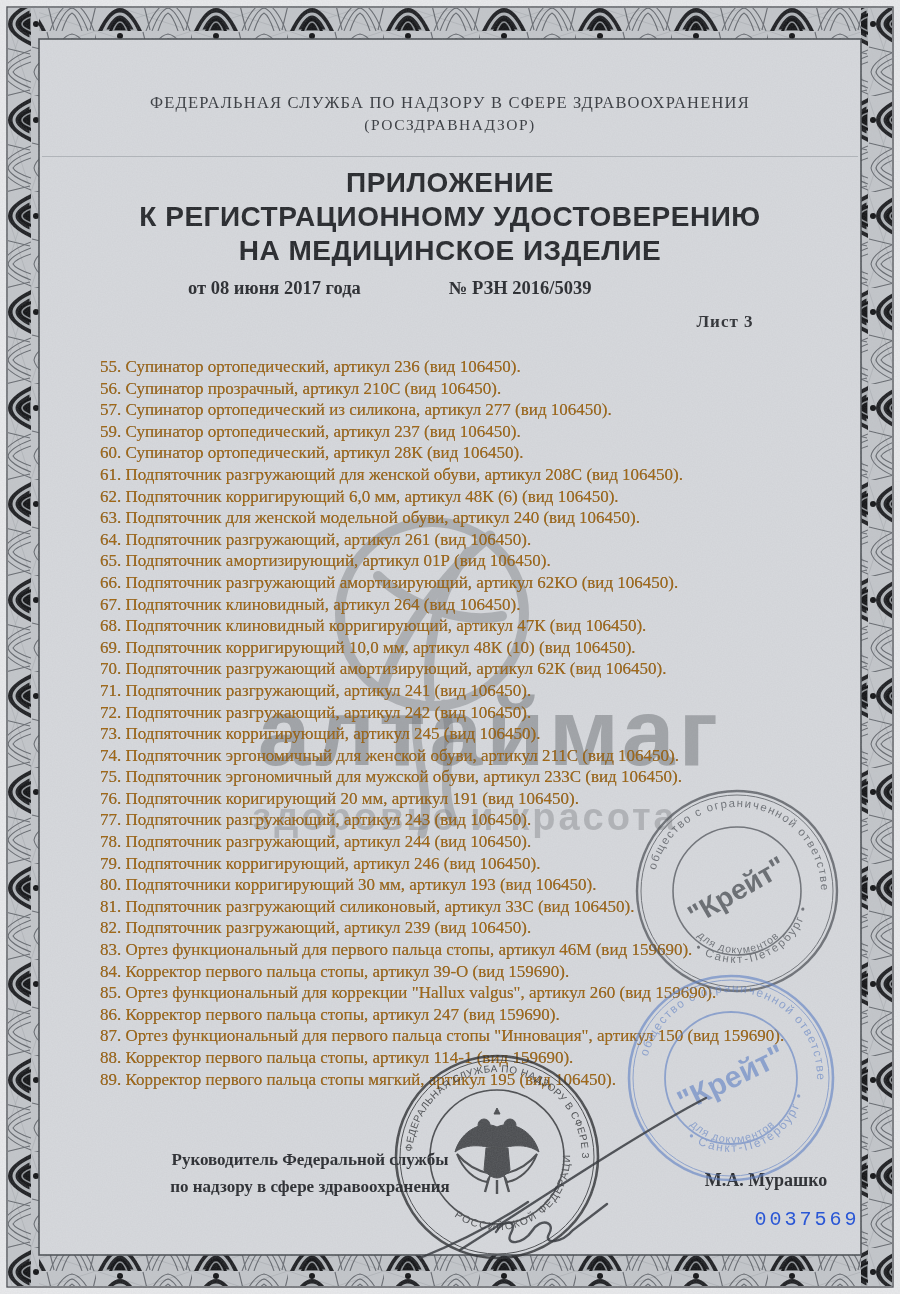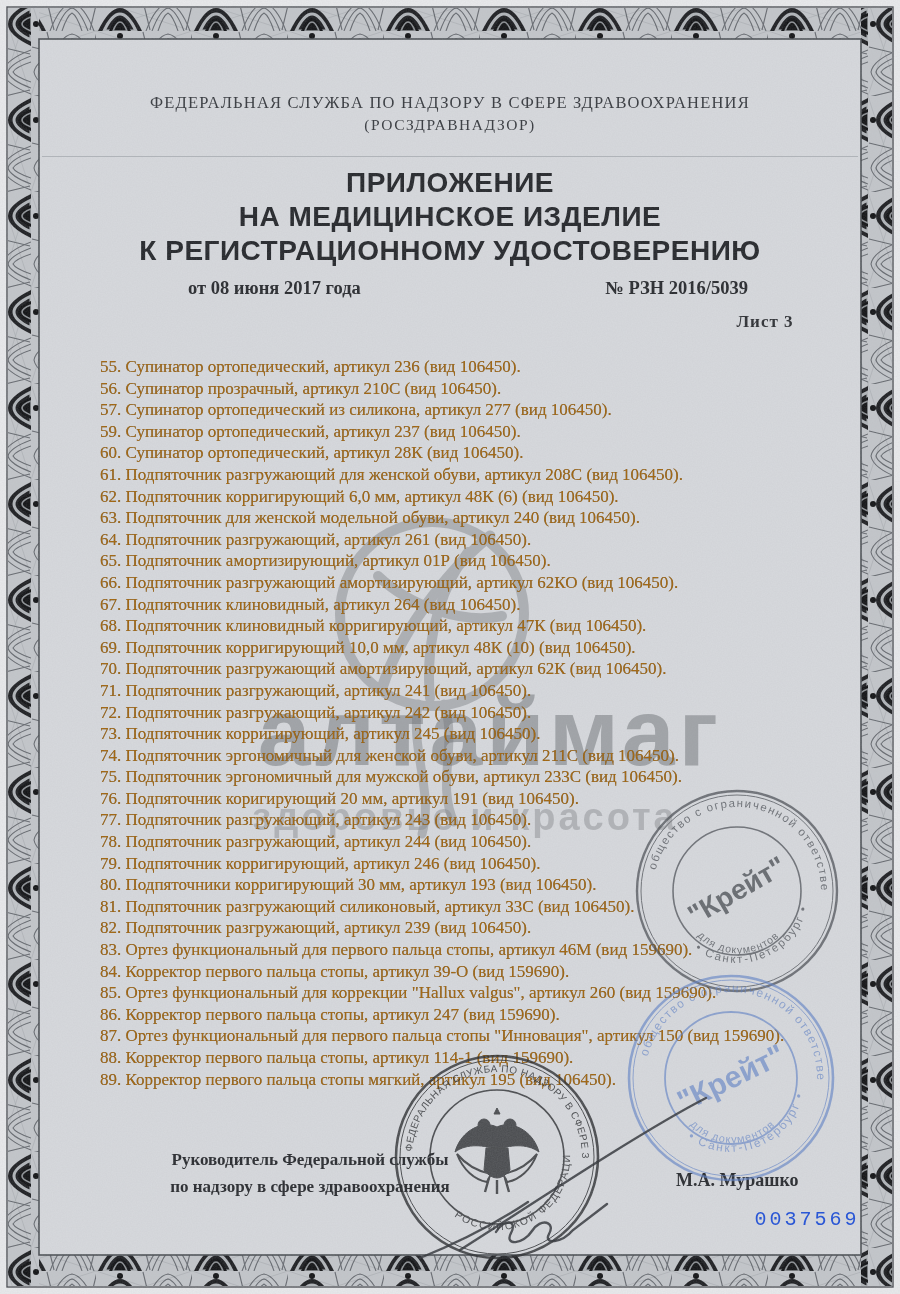--- a/index.html
+++ b/index.html
@@ -17,38 +17,38 @@
   }
   .agency .l2{letter-spacing:1.5px;font-size:15.5px;}
   .rule{position:absolute;left:42px;top:156px;width:816px;height:1px;background:#8f959b;opacity:.55;}
   .doc-title{
     position:absolute;left:60px;top:166px;width:780px;text-align:center;
     font-family:"Liberation Sans", sans-serif;font-weight:bold;color:#222428;
     font-size:28px;line-height:34px;letter-spacing:.5px;
   }
   .meta-row{
     position:absolute;left:188px;top:278px;width:560px;
-    font-weight:bold;font-size:18.5px;color:#25272b;display:flex;justify-content:space-between;
+    font-weight:bold;font-size:18.5px;color:#25272b;display:flex;
   }
   .meta-row .num{margin-left:88px;}
   .sheet{
-    position:absolute;left:700px;top:312px;width:130px;text-align:center;
+    position:absolute;left:660px;top:312px;width:130px;text-align:center;
     font-weight:bold;font-size:17px;letter-spacing:1px;color:#2b2d31;
   }
   .device-list{
     position:absolute;left:100px;top:356px;width:714px;
     font-size:17px;line-height:21.6px;color:#a16207;
     text-shadow:0 0 .4px rgba(38,40,44,.55);
   }
   .footer-role{
     position:absolute;left:100px;top:1146px;width:420px;
     font-weight:bold;font-size:17px;line-height:27px;color:#26282c;text-align:center;
   }
   .footer-name{
-    position:absolute;left:676px;top:1170px;width:180px;
+    position:absolute;left:676px;top:1170px;width:180px;text-align:center;
     font-weight:bold;font-size:18px;color:#26282c;z-index:6;
   }
   .serial{
     position:absolute;left:742px;top:1208px;width:130px;text-align:center;
     font-family:"Liberation Mono", monospace;font-size:20px;letter-spacing:3px;color:#1d4ed8;z-index:6;
   }
   
   .wm-text{
     position:absolute;left:230px;top:678px;width:520px;text-align:center;
     font-family:"Liberation Sans", sans-serif;font-weight:bold;
@@ -132,22 +132,22 @@
   <div class="wm-tagline">здоровье и красота</div>
 
   <div class="content">
     <div class="agency">
       <div class="l1">ФЕДЕРАЛЬНАЯ СЛУЖБА ПО НАДЗОРУ В СФЕРЕ ЗДРАВООХРАНЕНИЯ</div>
       <div class="l2">(РОСЗДРАВНАДЗОР)</div>
     </div>
     <div class="rule"></div>
     <div class="doc-title">
       <div>ПРИЛОЖЕНИЕ</div>
+      <div>К РЕГИСТРАЦИОННОМУ УДОСТОВЕРЕНИЮ</div>
       <div>НА МЕДИЦИНСКОЕ ИЗДЕЛИЕ</div>
-      <div>К РЕГИСТРАЦИОННОМУ УДОСТОВЕРЕНИЮ</div>
     </div>
     <div class="meta-row">
       <span class="date">от  08 июня 2017 года</span>
       <span class="num">№  РЗН 2016/5039</span>
     </div>
     <div class="sheet">Лист 3</div>
 
     <div class="device-list">
         <div>55. Супинатор ортопедический, артикул 236 (вид 106450).</div>
         <div>56. Супинатор прозрачный, артикул 210С (вид 106450).</div>

